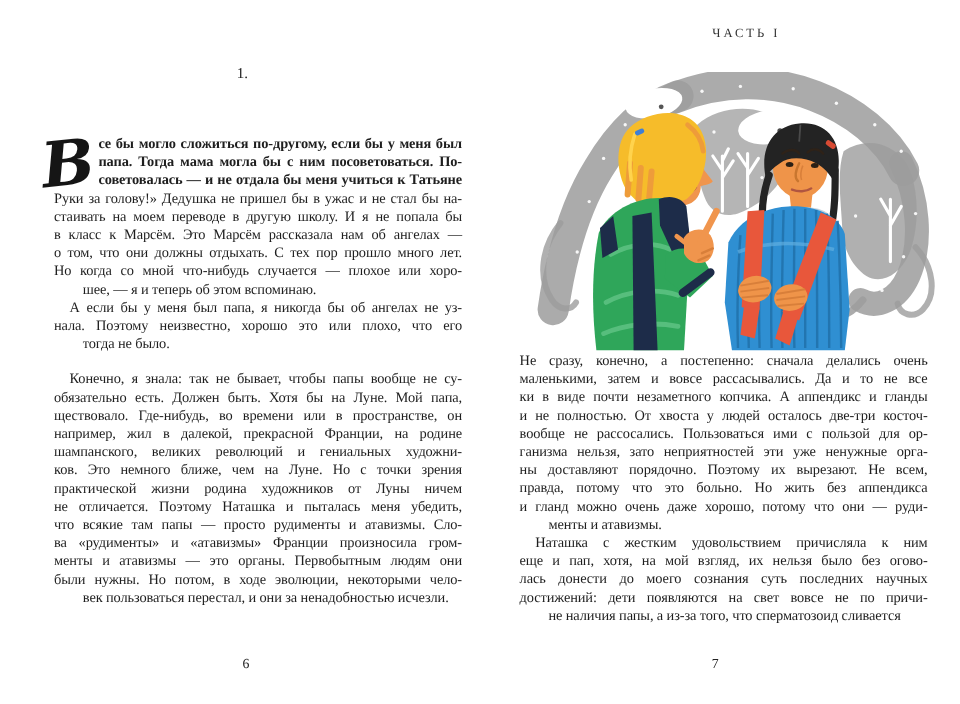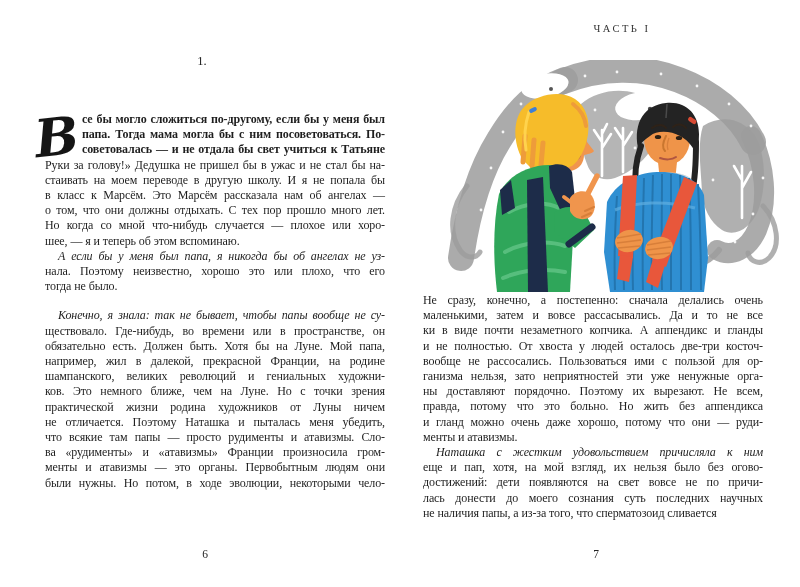--- a/index.html
+++ b/index.html
@@ -10,24 +10,24 @@
   .chapter-number {
     position:absolute; left:202px; top:54px; transform:translateX(-50%);
     font-size:12.5px; color:#222;
   }
   .part-header {
     position:absolute; left:622px; top:23px; transform:translateX(-50%);
     font-size:10.5px; letter-spacing:2.5px; color:#333; white-space:nowrap;
   }
   .body-col { position:absolute; width:340px; font-size:12px; line-height:15.2px; letter-spacing:-0.1px; }
   .left-body  { left:45px;  top:112px; }
-  .right-body { left:423px; top:293px; }
+  .right-body { left:433px; top:293px; }
   .tline { text-align:justify; text-align-last:justify; text-justify:inter-word; white-space:nowrap; }
-  .tline-last { text-align-last:left; }
-  .p-indent .tline:first-child { text-indent:13px;font-style:italic; }
+  .tline-last { text-align-last:left;margin-left:24px; }
+  .p-indent .tline:first-child { text-indent:13px; }
   .gap-before { margin-top:14px; }
   .para-drop { position:relative; }
   .first-lines { margin-left:37px;font-weight:bold; }
   .dropcap {
     position:absolute; left:-10px; top:-4px; width:46px; height:62px;
     font-family:"DejaVu Serif", serif; font-style:italic; font-weight:bold;
     font-size:52px; line-height:58px; color:#151515; transform:rotate(-6deg);
   }
   .page-number { position:absolute; top:548px; transform:translateX(-50%); font-size:11.5px; color:#222; }
   .pagenum-left  { left:205px; }
@@ -40,49 +40,50 @@
 <div class="spread">
 
   <div class="chapter-number">1.</div>
 
   <div class="body-col left-body">
     <div class="para-drop">
       <div class="dropcap">В</div>
       <div class="first-lines">
           <div class="tline">се бы могло сложиться по-другому, если бы у меня был</div>
           <div class="tline">папа. Тогда мама могла бы с ним посоветоваться. По-</div>
-          <div class="tline">советовалась — и не отдала бы свет учиться к Татьяне</div>
+          <div class="tline">советовалась — и не отдала бы меня учиться к Татьяне</div>
         </div>
       <div>
           <div class="tline">Руки за голову!» Дедушка не пришел бы в ужас и не стал бы на-</div>
           <div class="tline">стаивать на моем переводе в другую школу. И я не попала бы</div>
           <div class="tline">в класс к Марсём. Это Марсём рассказала нам об ангелах —</div>
           <div class="tline">о том, что они должны отдыхать. С тех пор прошло много лет.</div>
           <div class="tline">Но когда со мной что-нибудь случается — плохое или хоро-</div>
           <div class="tline tline-last">шее, — я и теперь об этом вспоминаю.</div>
         </div>
     </div>
     <div class="p-indent">
         <div class="tline">А если бы у меня был папа, я никогда бы об ангелах не уз-</div>
         <div class="tline">нала. Поэтому неизвестно, хорошо это или плохо, что его</div>
         <div class="tline tline-last">тогда не было.</div>
       </div>
     <div class="p-indent gap-before">
         <div class="tline">Конечно, я знала: так не бывает, чтобы папы вообще не су-</div>
+        <div class="tline">обязательно есть. Должен быть. Хотя бы на Луне. Мой папа,</div>
         <div class="tline">ществовало. Где-нибудь, во времени или в пространстве, он</div>
-        <div class="tline">обязательно есть. Должен быть. Хотя бы на Луне. Мой папа,</div>
         <div class="tline">например, жил в далекой, прекрасной Франции, на родине</div>
         <div class="tline">шампанского, великих революций и гениальных художни-</div>
         <div class="tline">ков. Это немного ближе, чем на Луне. Но с точки зрения</div>
         <div class="tline">практической жизни родина художников от Луны ничем</div>
         <div class="tline">не отличается. Поэтому Наташка и пыталась меня убедить,</div>
         <div class="tline">что всякие там папы — просто рудименты и атавизмы. Сло-</div>
         <div class="tline">ва «рудименты» и «атавизмы» Франции произносила гром-</div>
         <div class="tline">менты и атавизмы — это органы. Первобытным людям они</div>
         <div class="tline">были нужны. Но потом, в ходе эволюции, некоторыми чело-</div>
+        <div class="tline tline-last">век пользоваться перестал, и они за ненадобностью исчезли.</div>
       </div>
   </div>
 
   <div class="page-number pagenum-left">6</div>
 
   <div class="part-header">ЧАСТЬ I</div>
 
   <svg class="illustration" viewBox="0 0 340 232" width="340" height="232" xmlns="http://www.w3.org/2000/svg">
 
     <g stroke-linecap="round" fill="none">
@@ -210,21 +211,21 @@
         <div class="tline">вообще не рассосались. Пользоваться ими с пользой для ор-</div>
         <div class="tline">ганизма нельзя, зато неприятностей эти уже ненужные орга-</div>
         <div class="tline">ны доставляют порядочно. Поэтому их вырезают. Не всем,</div>
         <div class="tline">правда, потому что это больно. Но жить без аппендикса</div>
         <div class="tline">и гланд можно очень даже хорошо, потому что они — руди-</div>
         <div class="tline tline-last">менты и атавизмы.</div>
       </div>
     <div class="p-indent">
         <div class="tline">Наташка с жестким удовольствием причисляла к ним</div>
         <div class="tline">еще и пап, хотя, на мой взгляд, их нельзя было без огово-</div>
+        <div class="tline">лась донести до моего сознания суть последних научных</div>
         <div class="tline">достижений: дети появляются на свет вовсе не по причи-</div>
-        <div class="tline">лась донести до моего сознания суть последних научных</div>
         <div class="tline tline-last">не наличия папы, а из-за того, что сперматозоид сливается</div>
       </div>
   </div>
 
   <div class="page-number pagenum-right">7</div>
 
 </div>
 
 </body></html>

